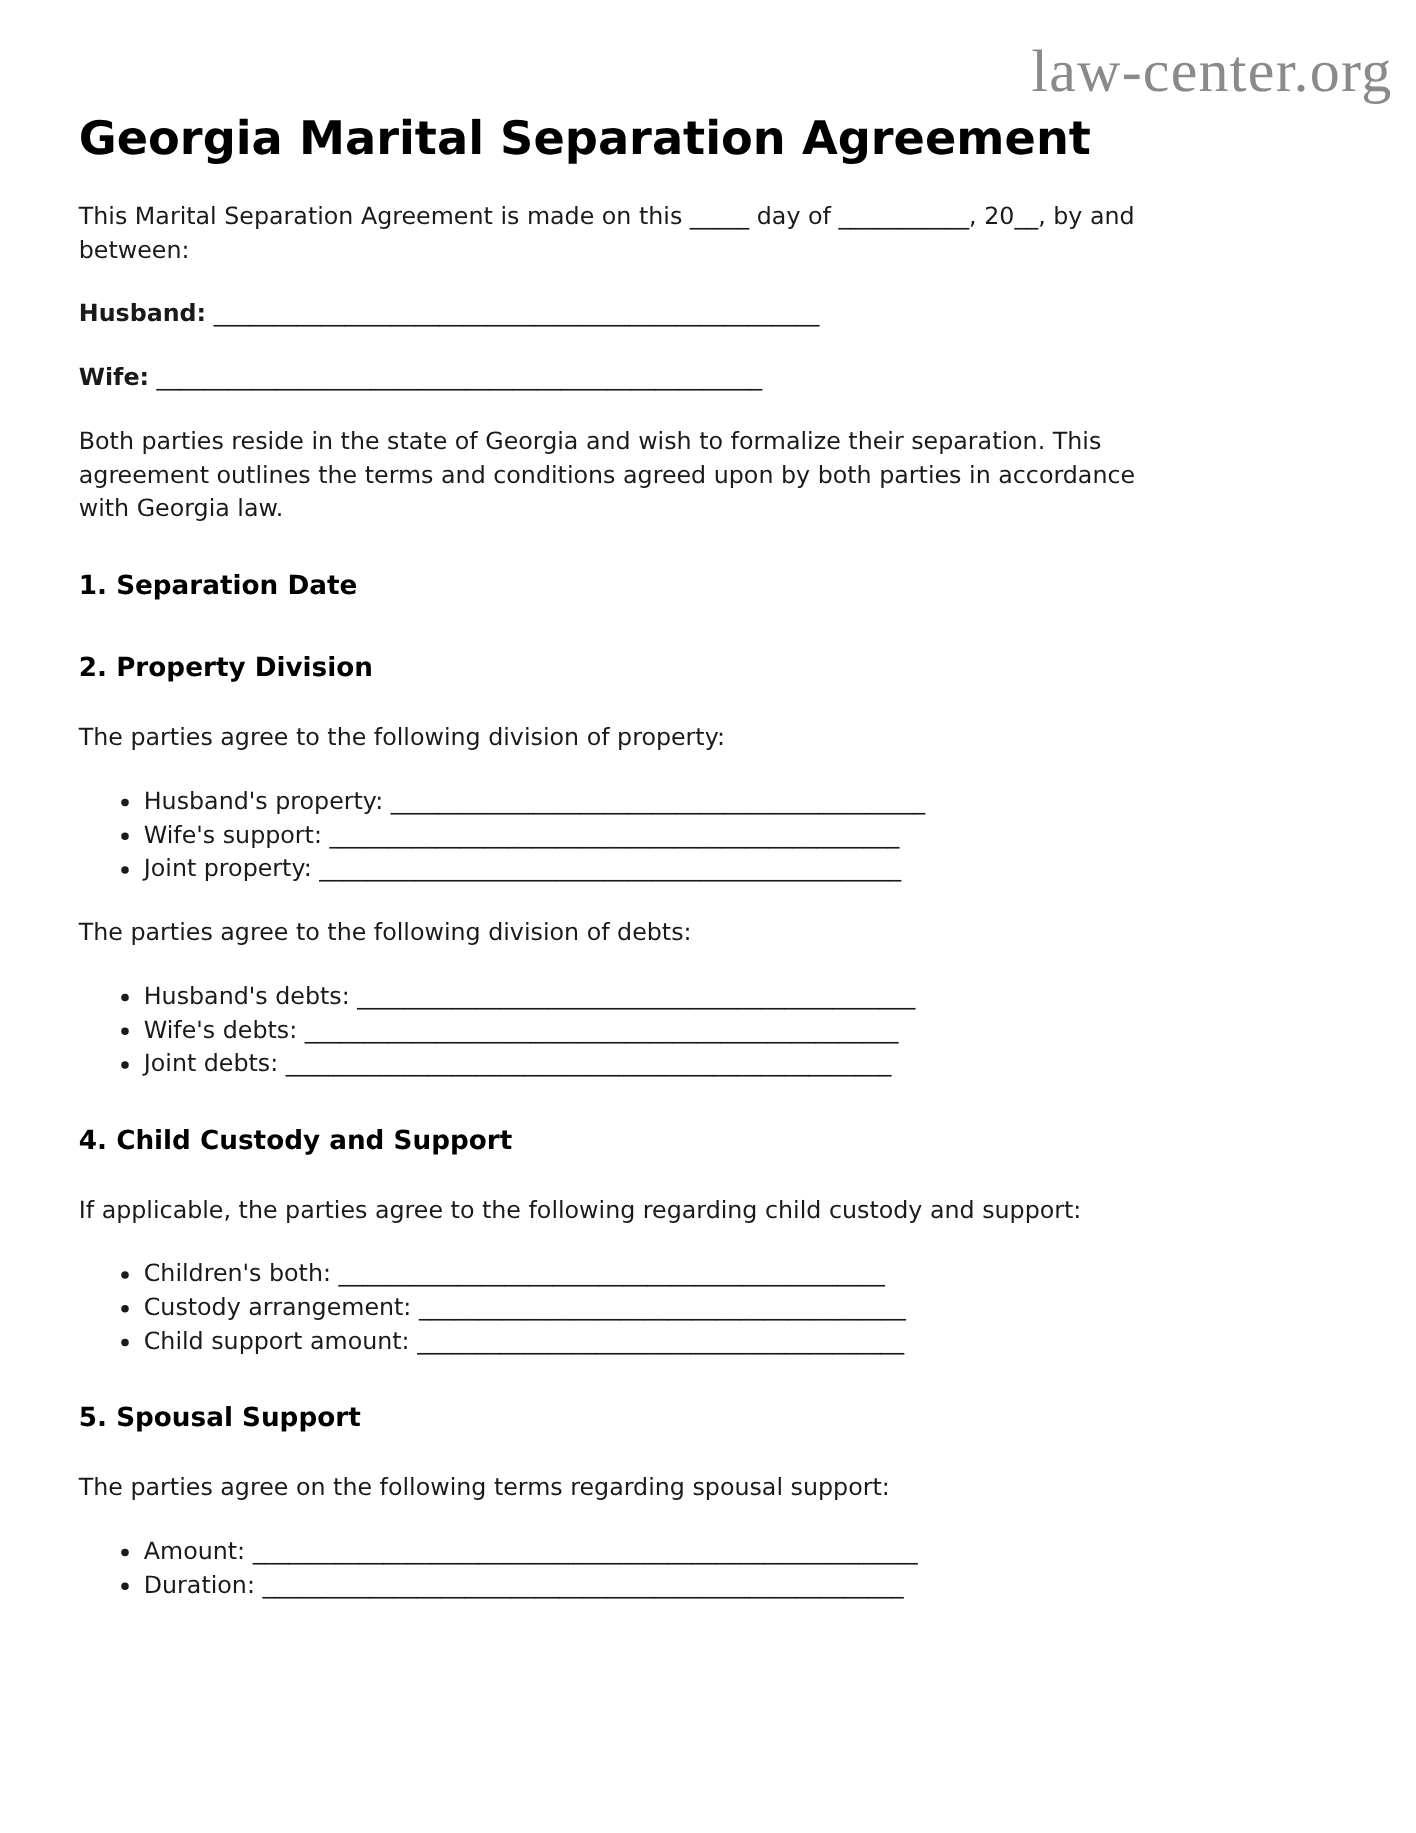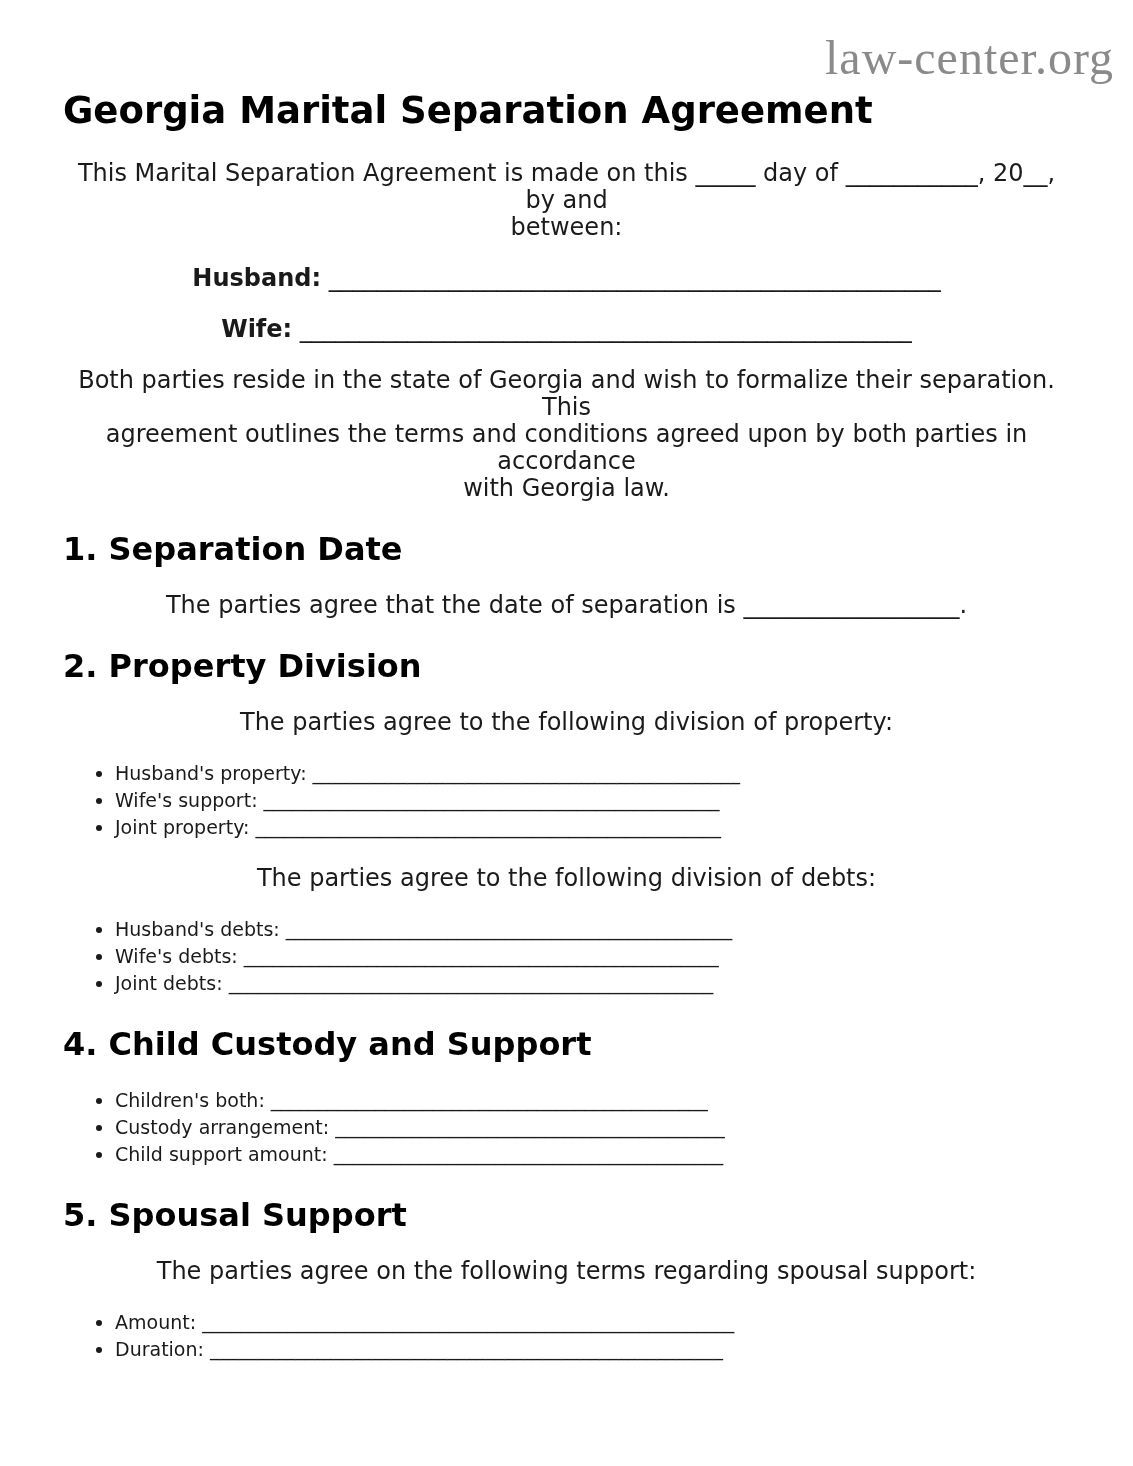--- a/index.html
+++ b/index.html
@@ -29,31 +29,30 @@
     white-space: nowrap;
   }
   h1 {
     font-size: 37px;
     line-height: 50px;
     font-weight: 700;
     color: #000000;
     margin: 4px 0 22px 0;
   }
   h2 {
-    font-size: 32px;
+    font-size: 21px;
     line-height: 38px;
     font-weight: 700;
     color: #000000;
     margin: 28px 0 24px 0;
   }
   p {
-    font-size: 24px;
+    font-size: 19px;
     line-height: 27px;
     margin: 24px 0;
-    text-align: center;
   }
   p.multiline {
     white-space: pre-line;
   }
   ul {
     margin: 24px 0;
     padding-left: 52px;
     list-style-type: disc;
   }
   li {
@@ -83,21 +82,20 @@
   <p class="party"><strong>Husband:</strong> <span class="blank">___________________________________________________</span></p>
 
   <p class="party"><strong>Wife:</strong> <span class="blank">___________________________________________________</span></p>
 
   <p class="multiline">Both parties reside in the state of Georgia and wish to formalize their separation. This
 agreement outlines the terms and conditions agreed upon by both parties in accordance
 with Georgia law.</p>
 
   <section>
     <h2>1. Separation Date</h2>
-    <p>The parties agree that the date of separation is __________________.</p>
   </section>
 
   <section>
     <h2>2. Property Division</h2>
     <p>The parties agree to the following division of property:</p>
     <ul>
       <li><span>Husband's property:</span> <span class="blank">_____________________________________________</span></li>
       <li><span>Wife's support:</span> <span class="blank">________________________________________________</span></li>
       <li><span>Joint property:</span> <span class="blank">_________________________________________________</span></li>
     </ul>
@@ -107,20 +105,21 @@
     <p>The parties agree to the following division of debts:</p>
     <ul>
       <li><span>Husband's debts:</span> <span class="blank">_______________________________________________</span></li>
       <li><span>Wife's debts:</span> <span class="blank">__________________________________________________</span></li>
       <li><span>Joint debts:</span> <span class="blank">___________________________________________________</span></li>
     </ul>
   </section>
 
   <section>
     <h2>4. Child Custody and Support</h2>
+    <p>If applicable, the parties agree to the following regarding child custody and support:</p>
     <ul>
       <li><span>Children's both:</span> <span class="blank">______________________________________________</span></li>
       <li><span>Custody arrangement:</span> <span class="blank">_________________________________________</span></li>
       <li><span>Child support amount:</span> <span class="blank">_________________________________________</span></li>
     </ul>
   </section>
 
   <section>
     <h2>5. Spousal Support</h2>
     <p>The parties agree on the following terms regarding spousal support:</p>

